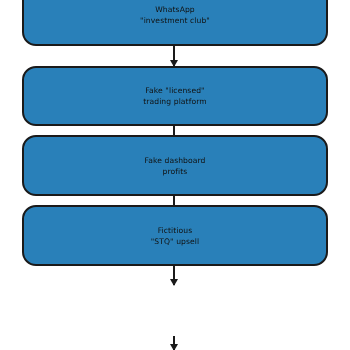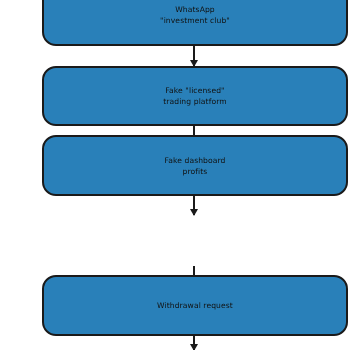--- a/index.html
+++ b/index.html
@@ -10,21 +10,20 @@
     width: 350px;
     height: 350px;
     background: #ffffff;
     font-family: "DejaVu Sans", sans-serif;
     overflow: hidden;
   }
   #flow {
     position: relative;
     width: 292px;
     height: 350px;
-    margin-left: 20px;
   }
   .node {
     position: absolute;
     left: 22px;
     width: 306px;
     box-sizing: border-box;
     background: #2980b9;
     border: 2px solid #1a1a1a;
     border-radius: 14px;
     display: flex;
@@ -77,22 +76,23 @@
 
   <div class="arrow" style="top:126px; height:19px;"></div>
 
   <div class="node" style="top:135px; height:61px;justify-content:center;">
     <span class="label">Fake dashboard
 profits</span>
   </div>
 
   <div class="arrow" style="top:196px; height:19px;"></div>
 
+  <div class="node" style="top:205px; height:61px;">
+    <span class="label">Fictitious
+"STQ" upsell</span>
+  </div>
 
   <div class="arrow" style="top:266px; height:19px;"></div>
 
-  <div class="node" style="top:275px; height:61px;">
-    <span class="label">Withdrawal request</span>
-  </div>
 
   <div class="arrow" style="top:336px; height:14px;"></div>
 
 </div>
 
 </body></html>

